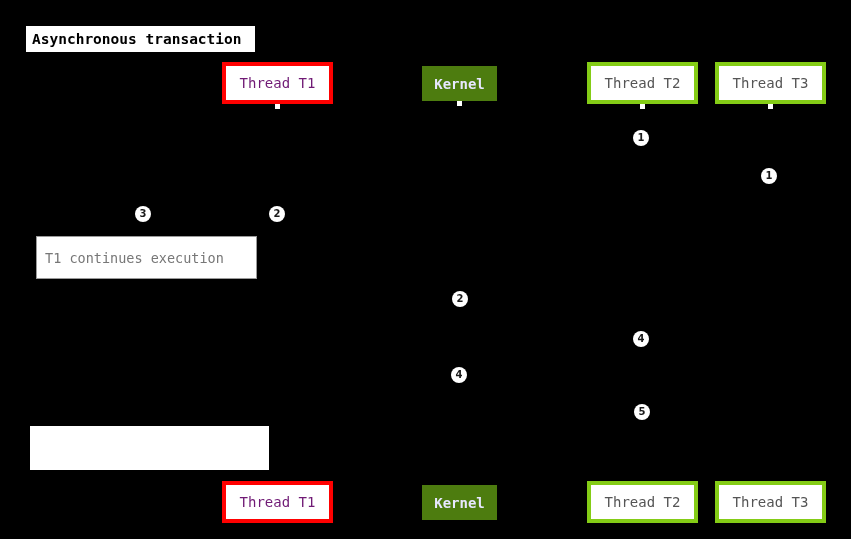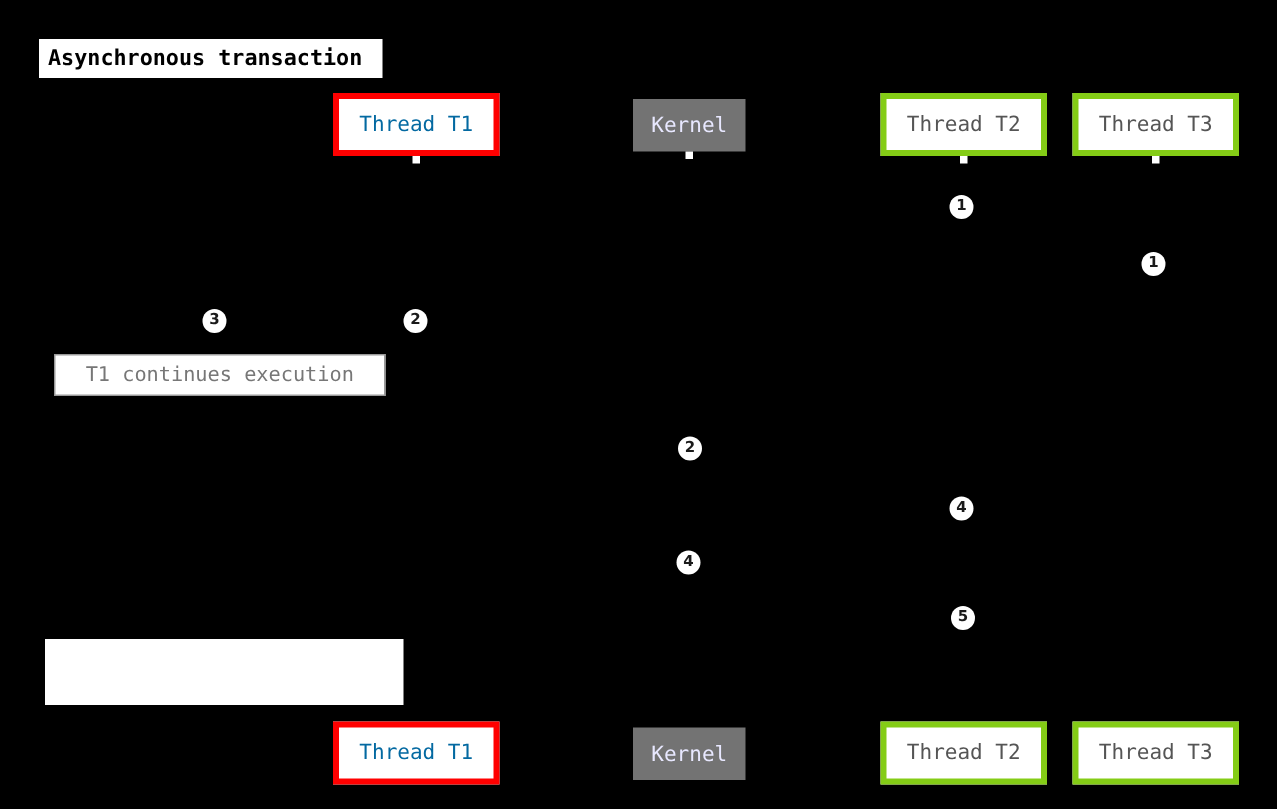--- a/index.html
+++ b/index.html
@@ -42,31 +42,32 @@
     display: flex;
     align-items: center;
     justify-content: center;
     font-family: "DejaVu Sans Mono", "Liberation Mono", monospace;
     font-size: 14px;
     white-space: nowrap;
   }
   .lifeline-box.red {
     background: #ffffff;
     border: 4px solid #ff0000;
-    color: #0369a1;
+    color: #701a75;
   }
   .lifeline-box.blue-outline {
     background: #ffffff;
     border: 4px solid #84cc16;
     color: #555555;
   }
   .lifeline-box.blue-fill {
-    background: #737373;
+    background: #4d7c0f;
     border: none;
     color: #e8e8ff;
+    font-weight: bold;
   }
 
   
   .nub {
     position: absolute;
     width: 5px;
     height: 5px;
     background: #ffffff;
   }
 
@@ -127,21 +128,21 @@
         <span>Thread T2</span>
       </div>
       <div class="nub" style="left: 640px; top: 104px;"></div>
       <div class="lifeline-box blue-outline" style="left: 715px; top: 62px; width: 111px; height: 42px;">
         <span>Thread T3</span>
       </div>
       <div class="nub" style="left: 768px; top: 104px;"></div>
     </div>
 
   <div id="notes-layer">
-      <div class="note-box" style="left: 36px; top: 236px; width: 221px; height: 28px; justify-content: center;">
+      <div class="note-box" style="left: 36px; top: 236px; width: 221px; height: 43px;">
         <span>T1 continues execution</span>
       </div>
     </div>
 
   <div id="blank-layer">
       <div class="blank-box" style="left: 30px; top: 426px; width: 239px; height: 44px;"></div>
     </div>
 
   <div id="badges-layer">
       <div class="badge" style="left: 633px; top: 130px;">1</div>

